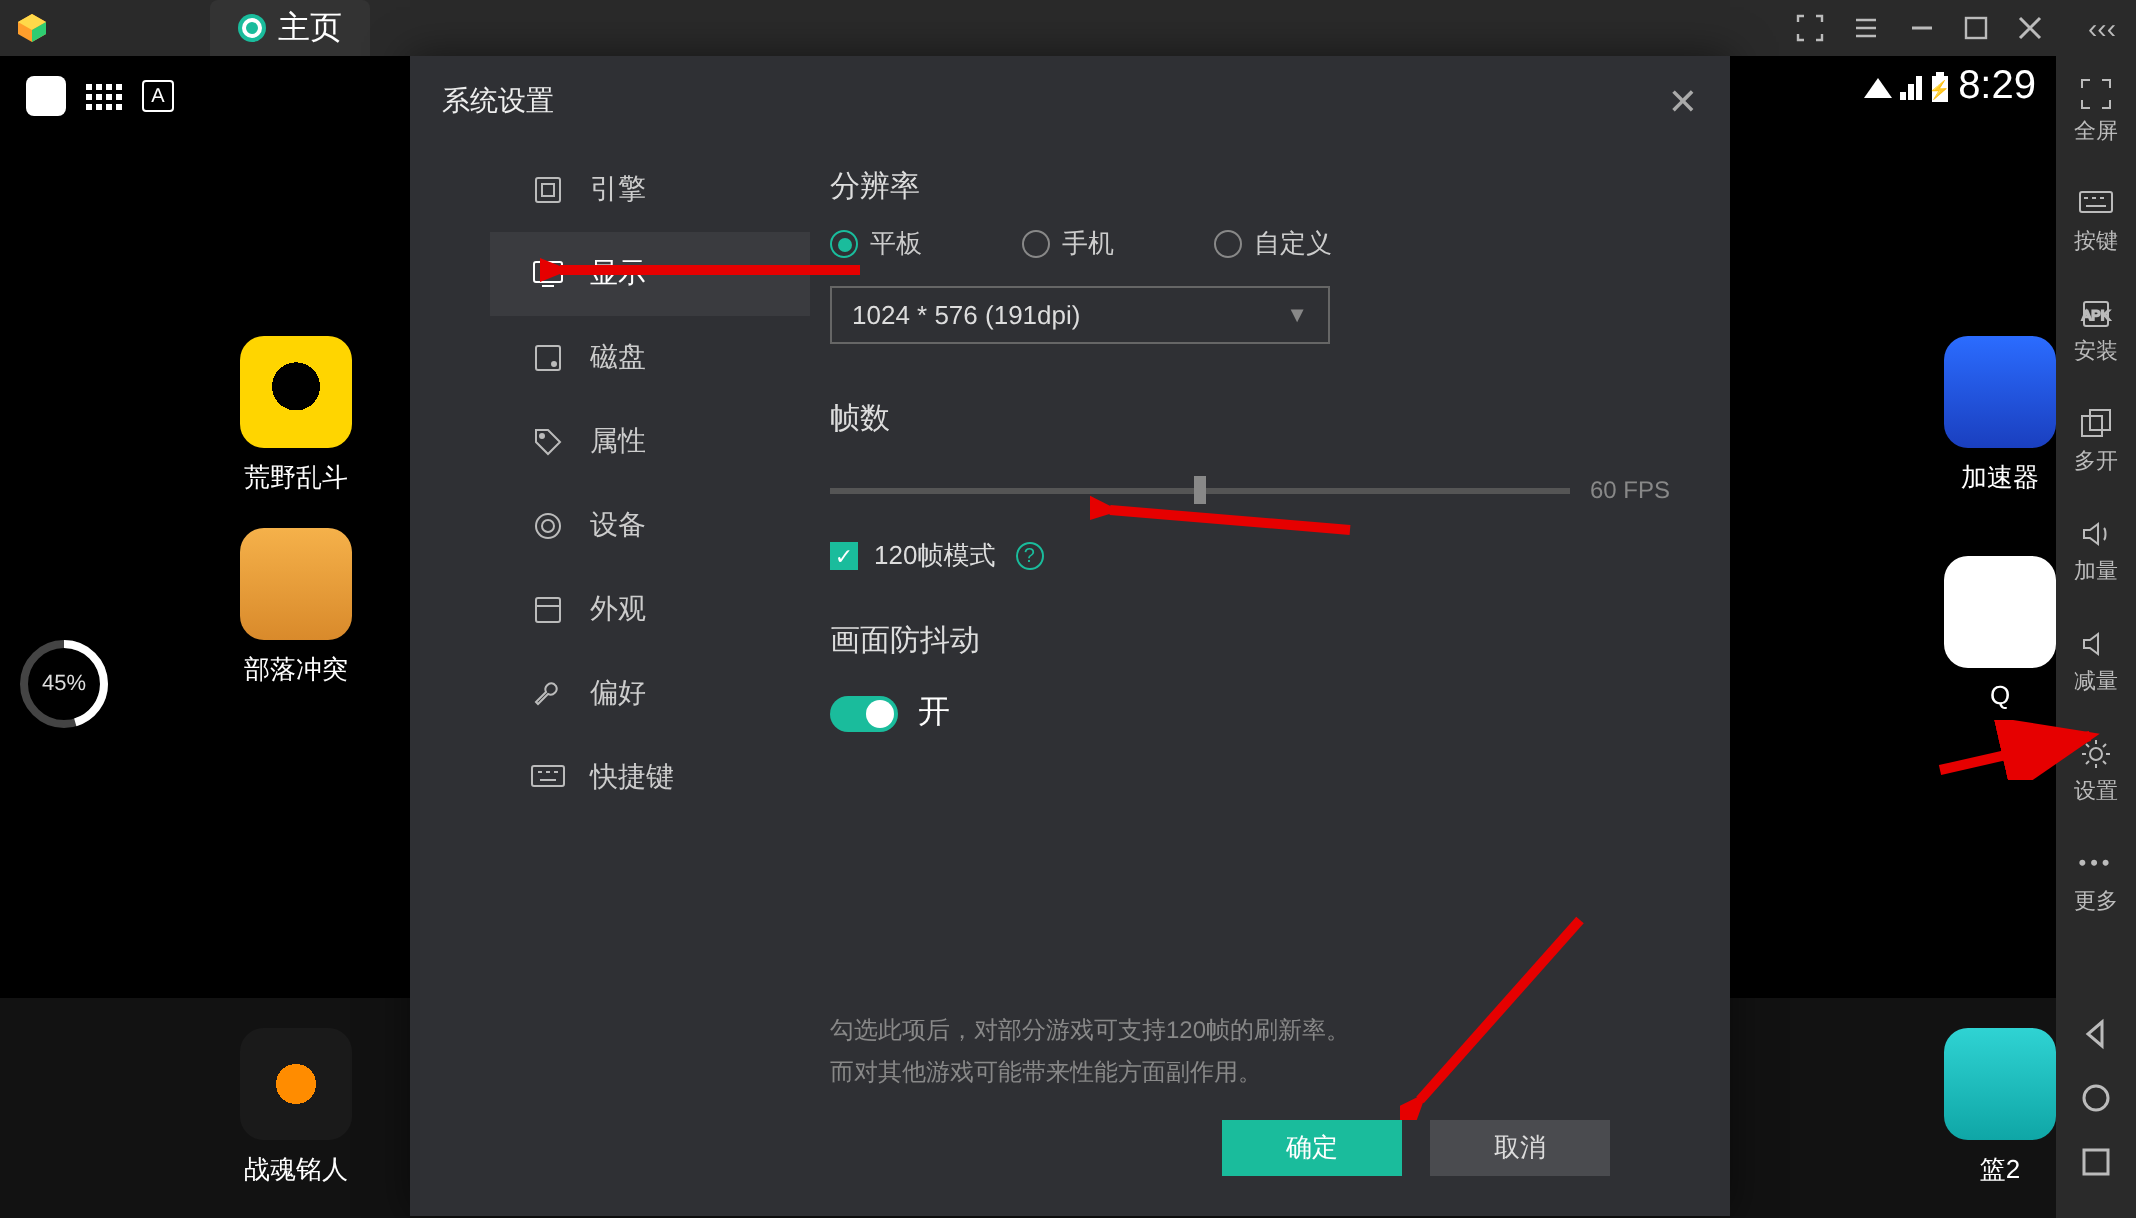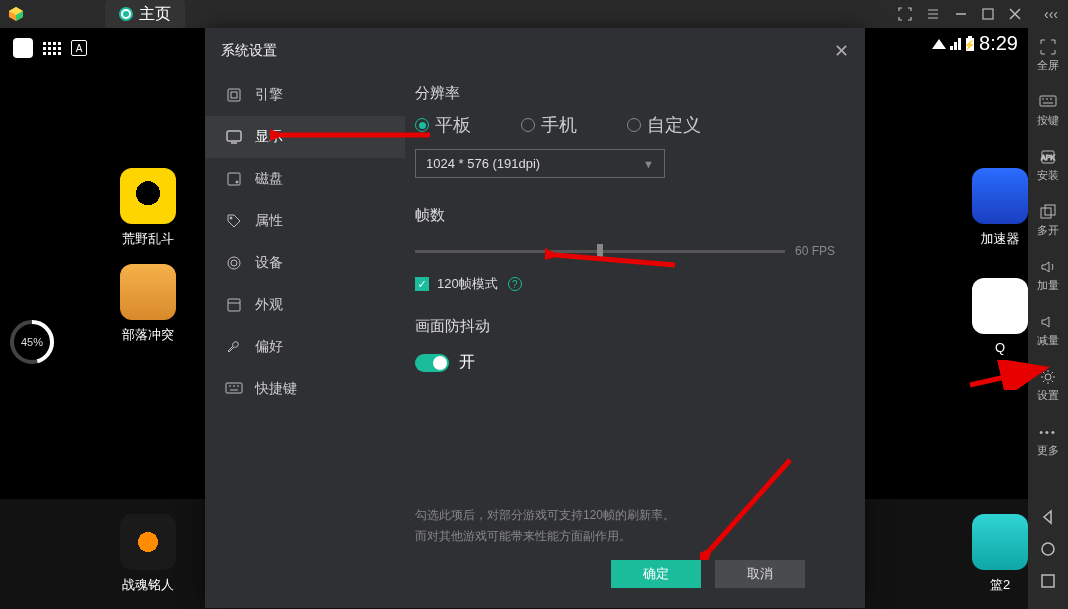--- a/index.html
+++ b/index.html
@@ -67,28 +67,28 @@
 .ic-cyan { background: linear-gradient(#2fd3d3,#0fa6a6); border-radius:12px; }
 
 
 .modal { position: absolute; left: 205px; top: 28px; width: 660px; height: 580px; background: #2f3034; display: flex; flex-direction: column; box-shadow: 0 0 20px rgba(0,0,0,0.5); }
 .modal-head { display:flex; align-items:center; justify-content:space-between; padding: 12px 16px; text-align: center; }
 .modal-title { font-size: 14px; color: #eee; }
 .modal-close { font-size: 18px; color: #aaa; cursor:pointer; }
 .modal-body { flex:1; display:flex; min-height:0; }
 
 .mnav { width: 200px; display:flex; flex-direction:column; }
-.mnav .mi { display:flex; align-items:center; gap:12px; padding: 12px 20px; font-size: 14px; color:#ccc; cursor:pointer; }
+.mnav .mi { display:flex; align-items:center; gap:12px; padding: 12px 20px; font-size: 14px; color:#ccc; cursor:pointer;margin-left:40px; }
 .mnav .mi.active { background:#3a3b3f; color:#fff; }
 .mnav .mi .mico { width:18px; height:18px; display:flex; align-items:center; justify-content:center; color:#bbb; }
 
 .pane { flex:1; padding: 0 30px 0 10px; display:flex; flex-direction:column; overflow:hidden; }
 .sec-title { font-size: 15px; color:#ddd; margin: 10px 0; }
 .radios { display:flex; gap: 50px; margin-bottom: 12px; }
-.radio { display:flex; align-items:center; gap:6px; font-size:18px; color:#ccc; cursor:pointer; }
+.radio { display:flex; align-items:center; gap:6px; font-size:13px; color:#ccc; cursor:pointer; }
 .radio .r { width:14px; height:14px; border:1.5px solid #888; border-radius:50%; display:flex; align-items:center; justify-content:center; }
 .radio.sel .r { border-color:#1abc9c; }
 .radio.sel .r::after { content:""; width:7px; height:7px; background:#1abc9c; border-radius:50%; }
 
 .select { border:1px solid #666; padding:6px 10px; width: 250px; display:flex; justify-content:space-between; align-items:center; font-size:13px; color:#ddd; cursor:pointer; margin-bottom: 18px; }
 .select .chev { font-size:11px; color:#888; }
 
 .slider { position:relative; height: 20px; margin: 6px 0 14px; display:flex; align-items:center; }
 .slider .track { flex:1; height:3px; background:#555; margin-right:10px; position:relative; }
 .slider .fill { position:absolute; left:0; top:0; bottom:0; width:50%; background:#555; }

